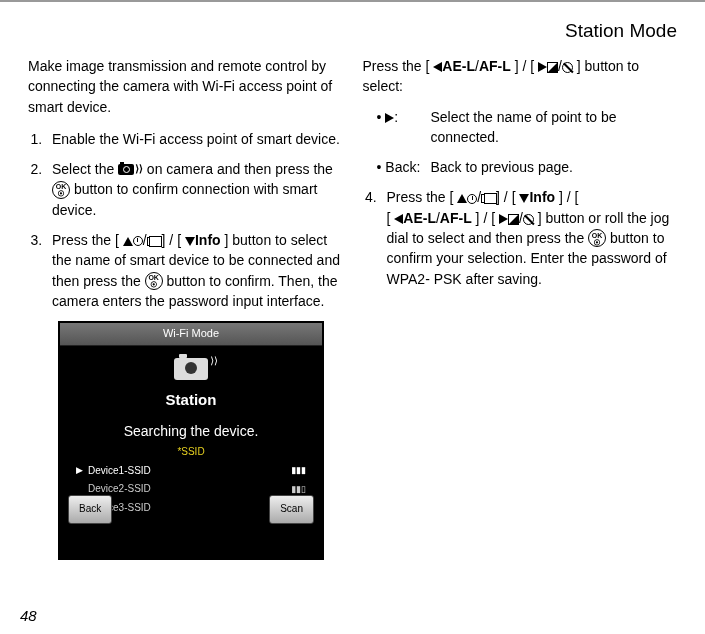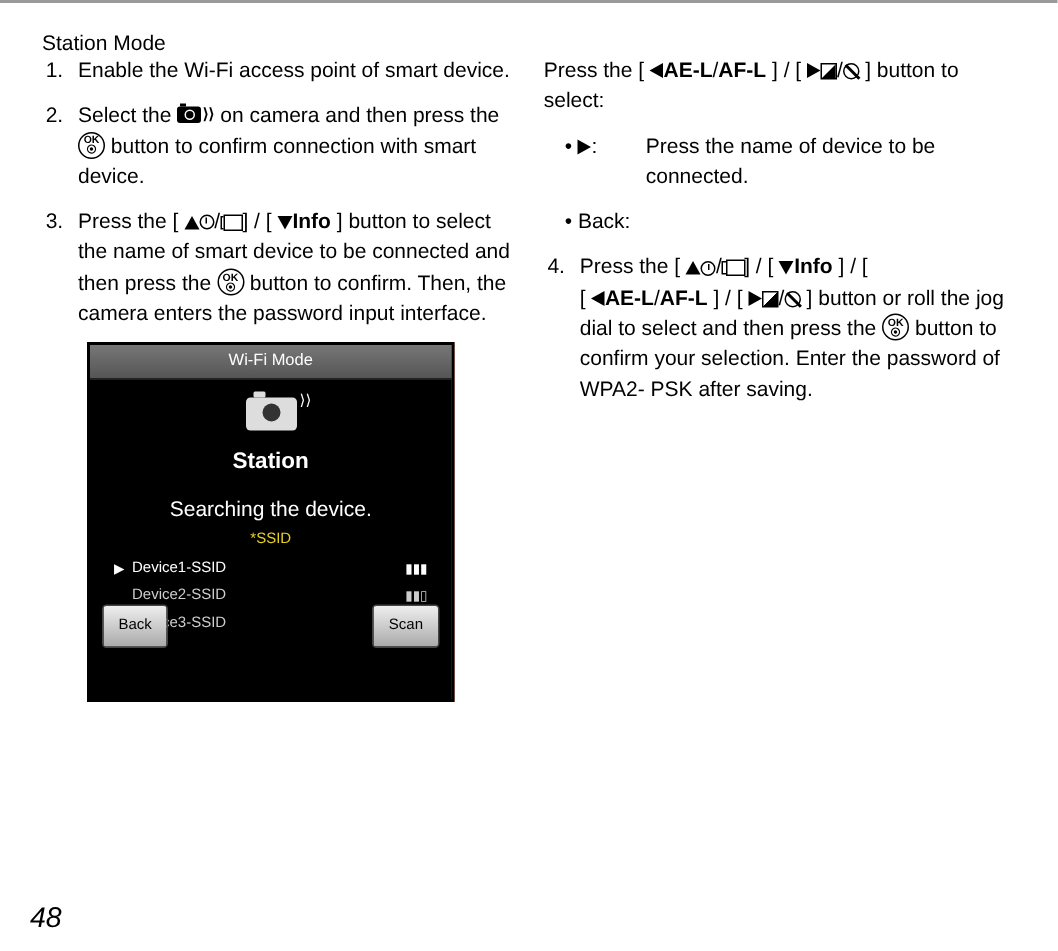--- a/index.html
+++ b/index.html
@@ -14,22 +14,24 @@
       font-family: Arial, Helvetica, sans-serif;
       font-size: 14px;
       color: #000;
       position: relative;
       border-top: 2px solid #999;
     }
     .page {
       padding: 18px 28px 0 28px;
     }
     .title {
-      font-size: 14px;
+      font-size: 19px;
       font-weight: 400;
+      margin-bottom: 14px;
+      text-align: right;
     }
     .columns {
       display: flex;
       gap: 20px;
     }
     .col {
       flex: 1;
       line-height: 1.45;
     }
     .intro {
@@ -93,24 +95,24 @@
       top:-2px; left:2px;
     }
     .wifi-waves {
       font-size: 10px;
       font-weight: bold;
       line-height: 1;
     }
     .bold { font-weight: bold; margin-top: 48px; }
     
     .screenshot {
-      width: 245px;
+      width: 266px;
       margin: 10px auto 0 30px;
       border: 2px solid #000;
-      background: #c2410c;
+      background: #d946ef;
       color: #fff;
       font-size: 11px;
     }
     .scr-header {
       background: linear-gradient(#777,#555);
       text-align: center;
       padding: 3px 0;
       font-size: 11px;
       border-bottom: 1px solid #222;
     }
@@ -220,21 +222,21 @@
       margin-bottom: 10px;
     }
     .sub-list .tag {
       min-width: 54px;
     }
     .page-num {
       position: absolute;
       bottom: 10px;
       left: 20px;
       font-style: italic;
-      font-size: 19px;
+      font-size: 15px;
     }
     .tri-right{
       display:inline-block;
       width:0;height:0;
       border-top:5px solid transparent;
       border-bottom:5px solid transparent;
       border-left:9px solid #000;
       vertical-align:middle;
     }
     .tri-left{
@@ -313,20 +315,21 @@
   </style>
 </head>
 <body>
 
 <div class="page">
   <div class="title">Station Mode</div>
 
   <div class="columns">
 
     <div class="col">
+      <p class="intro">Make image transmission and remote control by connecting the camera with Wi-Fi access point of smart device.</p>
 
       <ol class="steps">
         <li>
           <span>Enable the Wi-Fi access point of smart device.</span>
         </li>
         <li>
           <span>Select the </span><span class="cam-icon">
               <span class="cam-body"></span>
               <span class="wifi-waves">⟩⟩</span>
             </span><span> on camera and then press the </span><span class="ok-btn"><span class="ok-top">OK</span><span class="ok-bot">⦿</span></span><span> button to confirm connection with smart device.</span>
@@ -374,24 +377,25 @@
     </div>
 
     <div class="col">
       <p>
         <span>Press the [ </span><span class="nowrap"><span class="tri-left"></span><span class="bold">AE-L</span>/<span class="bold">AF-L</span></span><span> ] / [ </span><span class="nowrap"><span class="tri-right"></span><span class="exp-glyph"></span>/<span class="no-glyph"></span></span><span> ] button to select:</span>
       </p>
 
       <ul class="sub-list" style="margin-top:10px;">
         <li>
           <span class="tag"><span>• </span><span class="tri-right"></span><span>:</span></span>
-          <span>Press the name of device to be connected.</span>
+          <span>Select the name of point to be connected.</span>
         </li>
         <li>
           <span class="tag">• Back:</span>
+          <span>Back to previous page.</span>
         </li>
       </ul>
 
       <ol class="steps" start="4" style="margin-top:6px;">
         <li>
           <span>Press the [ </span><span class="nowrap"><span class="tri-up"></span><span class="timer-glyph"></span>/<span class="burst-glyph"></span></span><span> ] / [ </span><span class="nowrap"><span class="tri-down"></span><span class="bold">Info</span></span><span> ] / [ </span><br>[ <span class="nowrap"><span class="tri-left"></span><span class="bold">AE-L</span>/<span class="bold">AF-L</span></span><span> ] / [ </span><span class="nowrap"><span class="tri-right"></span><span class="exp-glyph"></span>/<span class="no-glyph"></span></span><span> ] button or roll the jog dial to select and then press the </span><span class="ok-btn"><span class="ok-top">OK</span><span class="ok-bot">⦿</span></span><span> button to confirm your selection. Enter the password of WPA2- PSK after saving.</span>
         </li>
       </ol>
     </div>
   </div>

